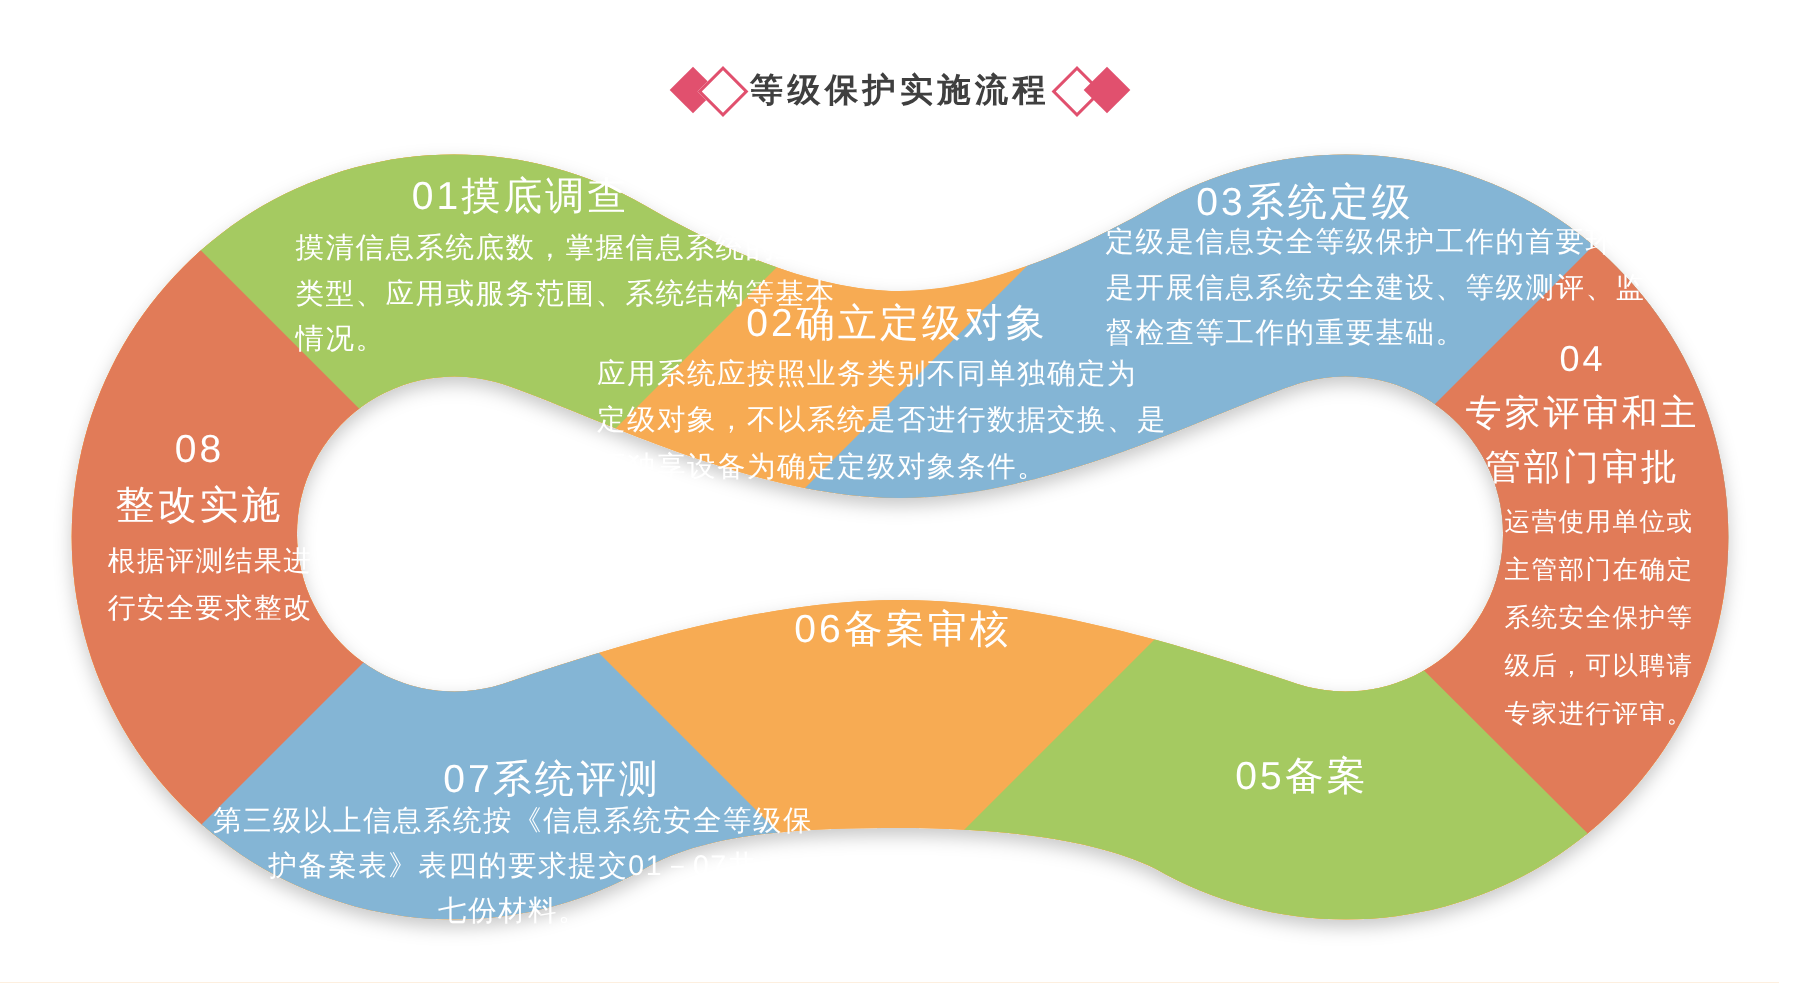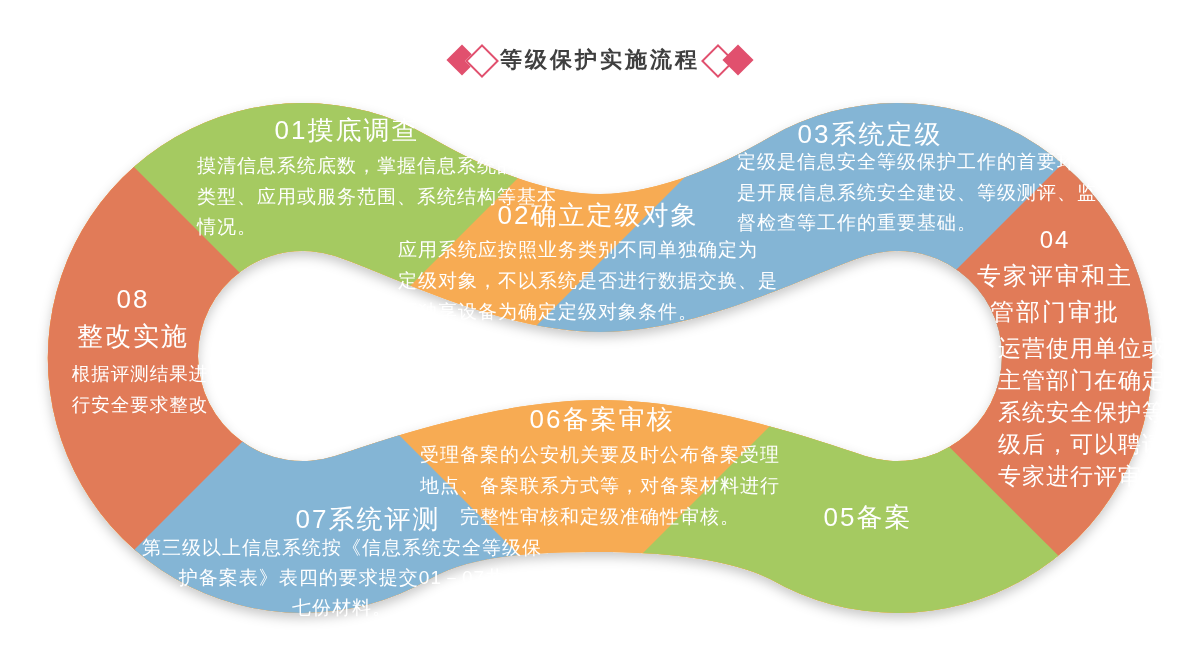--- a/index.html
+++ b/index.html
@@ -34,21 +34,21 @@
   .t01{left:197px;top:114px;width:300px;}
   .b01{left:197px;top:151px;width:395px;text-align:left;}
   
   .t02{left:448px;top:199px;width:300px;}
   .b02{left:398px;top:234px;width:404px;text-align:left;line-height:31px;}
   
   .t03{left:720px;top:118px;width:300px;}
   .b03{left:737px;top:147px;width:415px;text-align:left;}
   
   .t04{left:955px;top:222px;width:200px;font-size:24px;line-height:36px;}
-  .b04{left:966px;top:332px;width:200px;text-align:right;font-size:23px;line-height:32px;}
+  .b04{left:966px;top:332px;width:200px;text-align:center;font-size:17px;line-height:32px;}
   
   .t05{left:718px;top:501px;width:300px;}
   .b05{left:718px;top:533px;width:370px;text-align:left;line-height:30px;}
   
   .t06{left:452px;top:403px;width:300px;}
   .b06{left:398px;top:439px;width:404px;text-align:center;line-height:31px;}
   
   .t07{left:218px;top:503px;width:300px;}
   .b07{left:142px;top:533px;width:400px;text-align:center;line-height:30px;}
   
@@ -131,23 +131,20 @@
 管部门审批</div>
   <div class="seg-body  b04">运营使用单位或
 主管部门在确定
 系统安全保护等
 级后，可以聘请
 专家进行评审。</div>
 
   <div class="seg-title t05">05备案</div>
 
   <div class="seg-title t06">06备案审核</div>
-  <div class="seg-body  b06">受理备案的公安机关要及时公布备案受理
-地点、备案联系方式等，对备案材料进行
-完整性审核和定级准确性审核。</div>
 
   <div class="seg-title t07">07系统评测</div>
   <div class="seg-body  b07">第三级以上信息系统按《信息系统安全等级保
 护备案表》表四的要求提交01－07共
 七份材料。</div>
 
   <div class="seg-title t08">08
 整改实施</div>
   <div class="seg-body  b08">根据评测结果进
 行安全要求整改</div>

